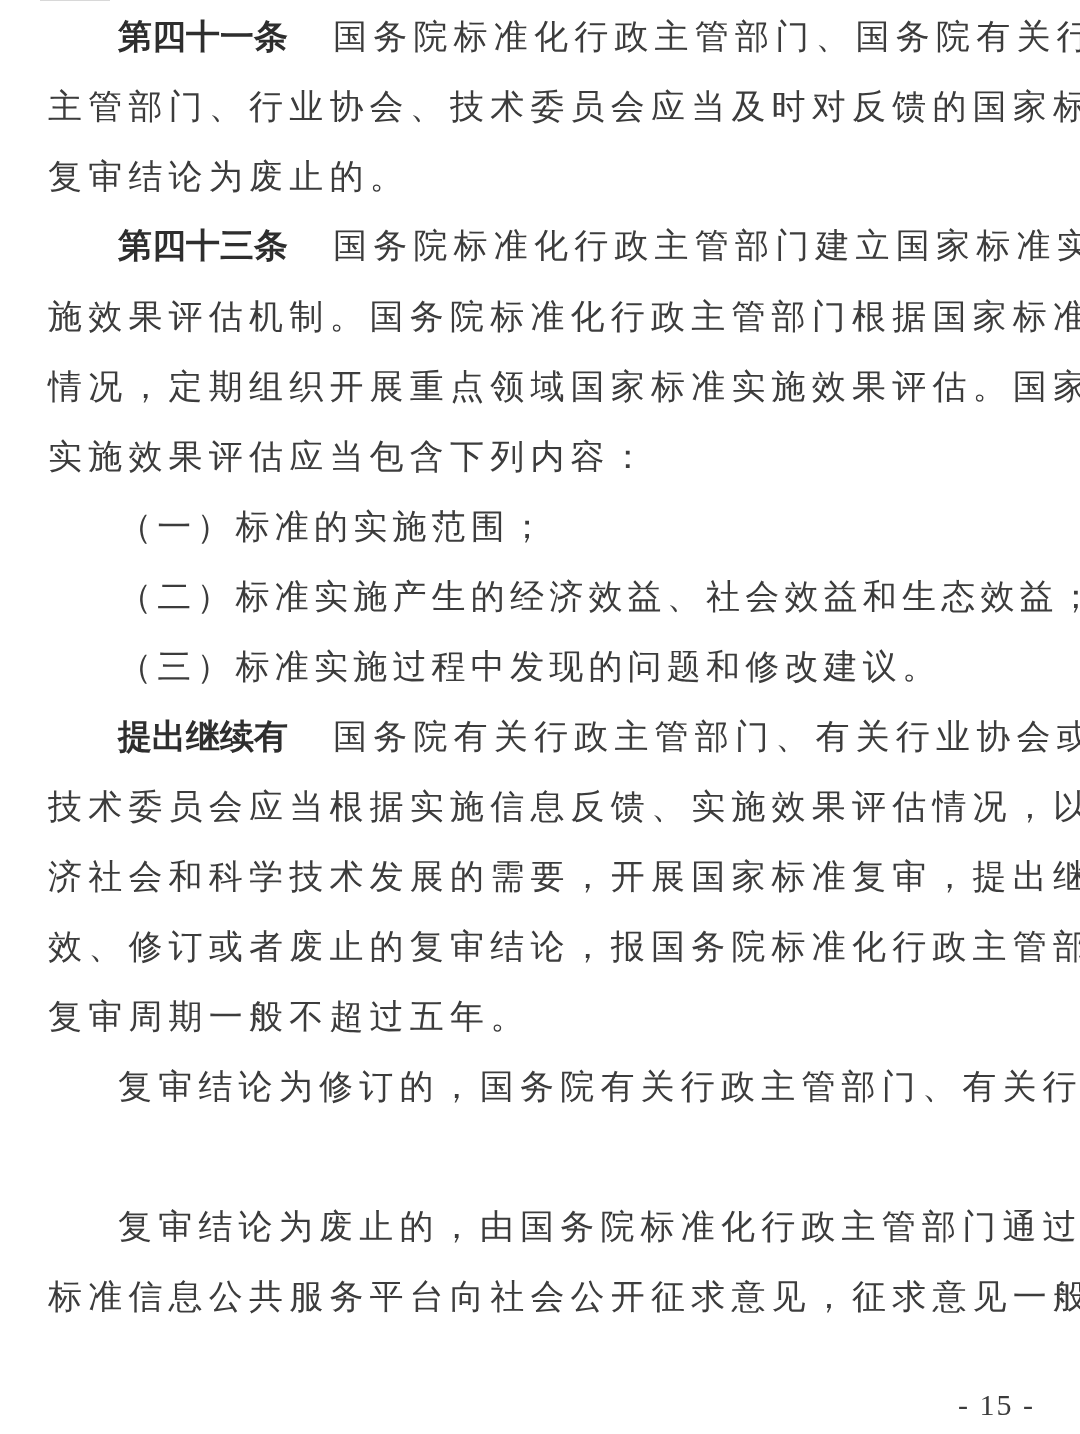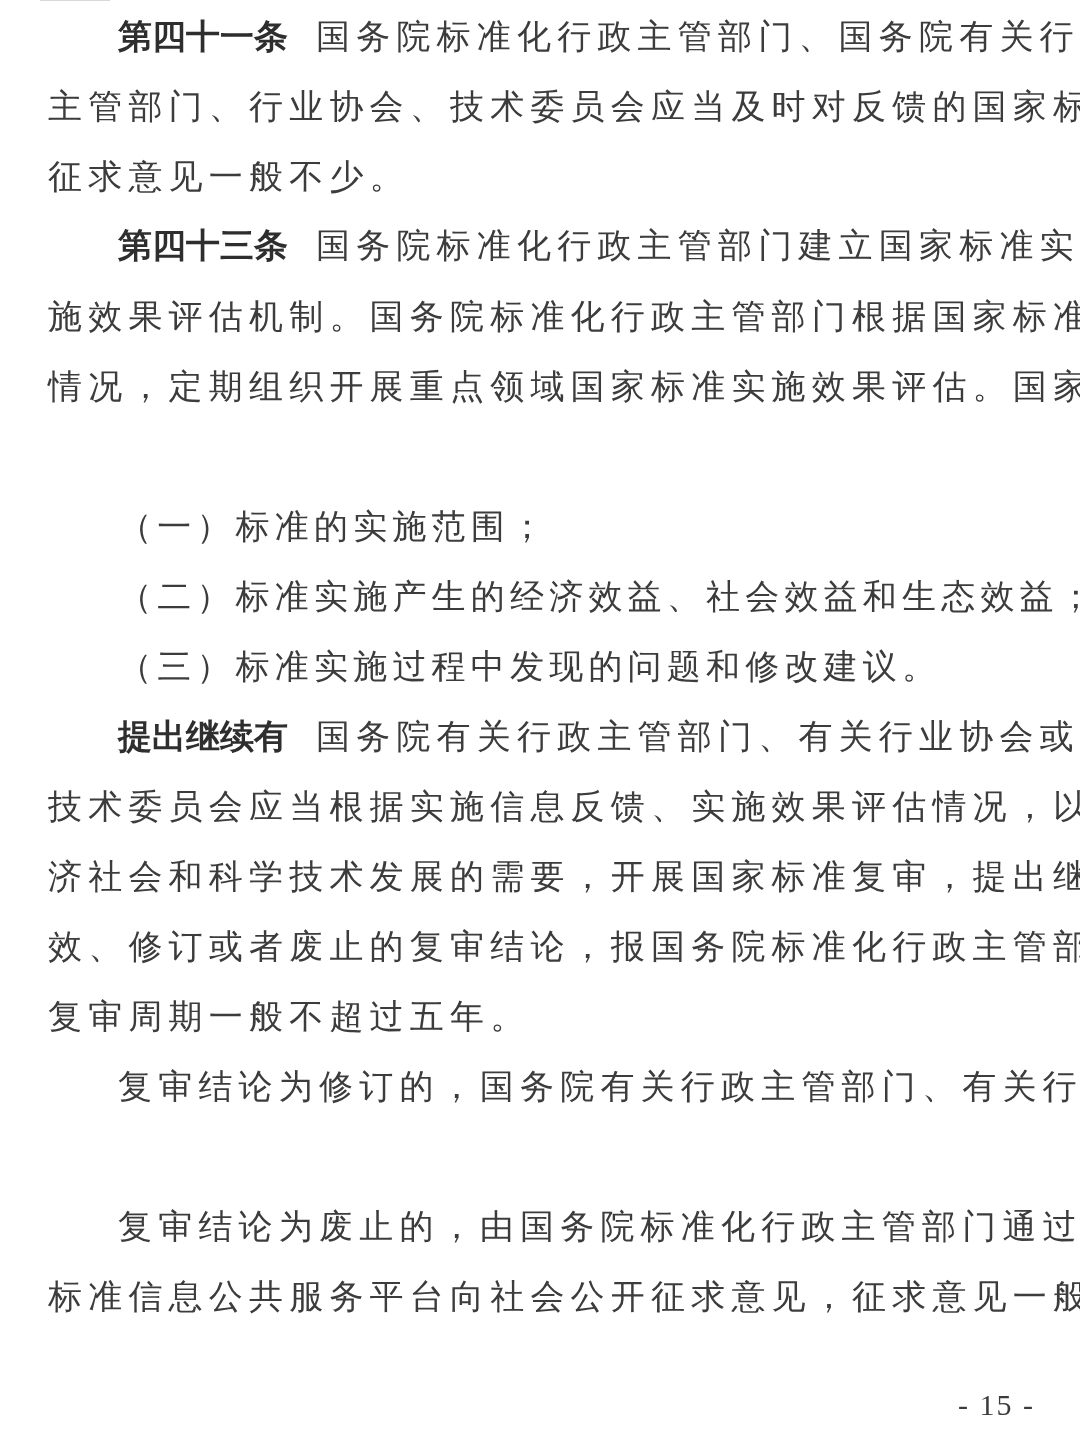--- a/index.html
+++ b/index.html
@@ -40,46 +40,47 @@
       white-space: nowrap;
       color: #3c3c3c;
     }
     .line.indent { left: 118px; }
     .line.item { left: 118px; letter-spacing: 5.2px; }
     .article-no {
       font-family: Liberation Serif, serif;
       font-weight: bold;
       letter-spacing: 0px;
       color: #2e2e2e;
-      margin-right: 28px;
+      margin-right: 45px;
     }
     .page-number {
       position: absolute;
       left: 958px;
       top: 1388px;
       font-size: 30px;
       line-height: 34px;
       color: #3c3c3c;
       font-family: "Liberation Serif", "DejaVu Serif", serif;
       letter-spacing: 2px;
     }
   </style>
 </head>
 <body>
 
 <div class="page">
   <div class="top-rule"></div>
 
   <div class="line indent" style="top:16px;"><span class="article-no">第四十一条</span><span>国务院标准化行政主管部门、国务院有关行政</span></div>
   <div class="line" style="top:86px;">主管部门、行业协会、技术委员会应当及时对反馈的国家标准实</div>
-  <div class="line" style="top:156px;">征求意见一般不少。</div>
+  <div class="line" style="top:156px;">复审结论为废止的。</div>
 
   <div class="line indent" style="top:225px;"><span class="article-no">第四十三条</span><span>国务院标准化行政主管部门建立国家标准实</span></div>
   <div class="line" style="top:296px;">施效果评估机制。国务院标准化行政主管部门根据国家标准实施</div>
   <div class="line" style="top:366px;">情况，定期组织开展重点领域国家标准实施效果评估。国家标准</div>
+  <div class="line" style="top:436px;">实施效果评估应当包含下列内容：</div>
 
   <div class="line item" style="top:506px;">（一）标准的实施范围；</div>
   <div class="line item" style="top:576px;">（二）标准实施产生的经济效益、社会效益和生态效益；</div>
   <div class="line item" style="top:646px;">（三）标准实施过程中发现的问题和修改建议。</div>
 
   <div class="line indent" style="top:716px;"><span class="article-no">提出继续有</span><span>国务院有关行政主管部门、有关行业协会或者</span></div>
   <div class="line" style="top:786px;">技术委员会应当根据实施信息反馈、实施效果评估情况，以及经</div>
   <div class="line" style="top:856px;">济社会和科学技术发展的需要，开展国家标准复审，提出继续有</div>
   <div class="line" style="top:926px;">效、修订或者废止的复审结论，报国务院标准化行政主管部门。</div>
   <div class="line" style="top:996px;">复审周期一般不超过五年。</div>

